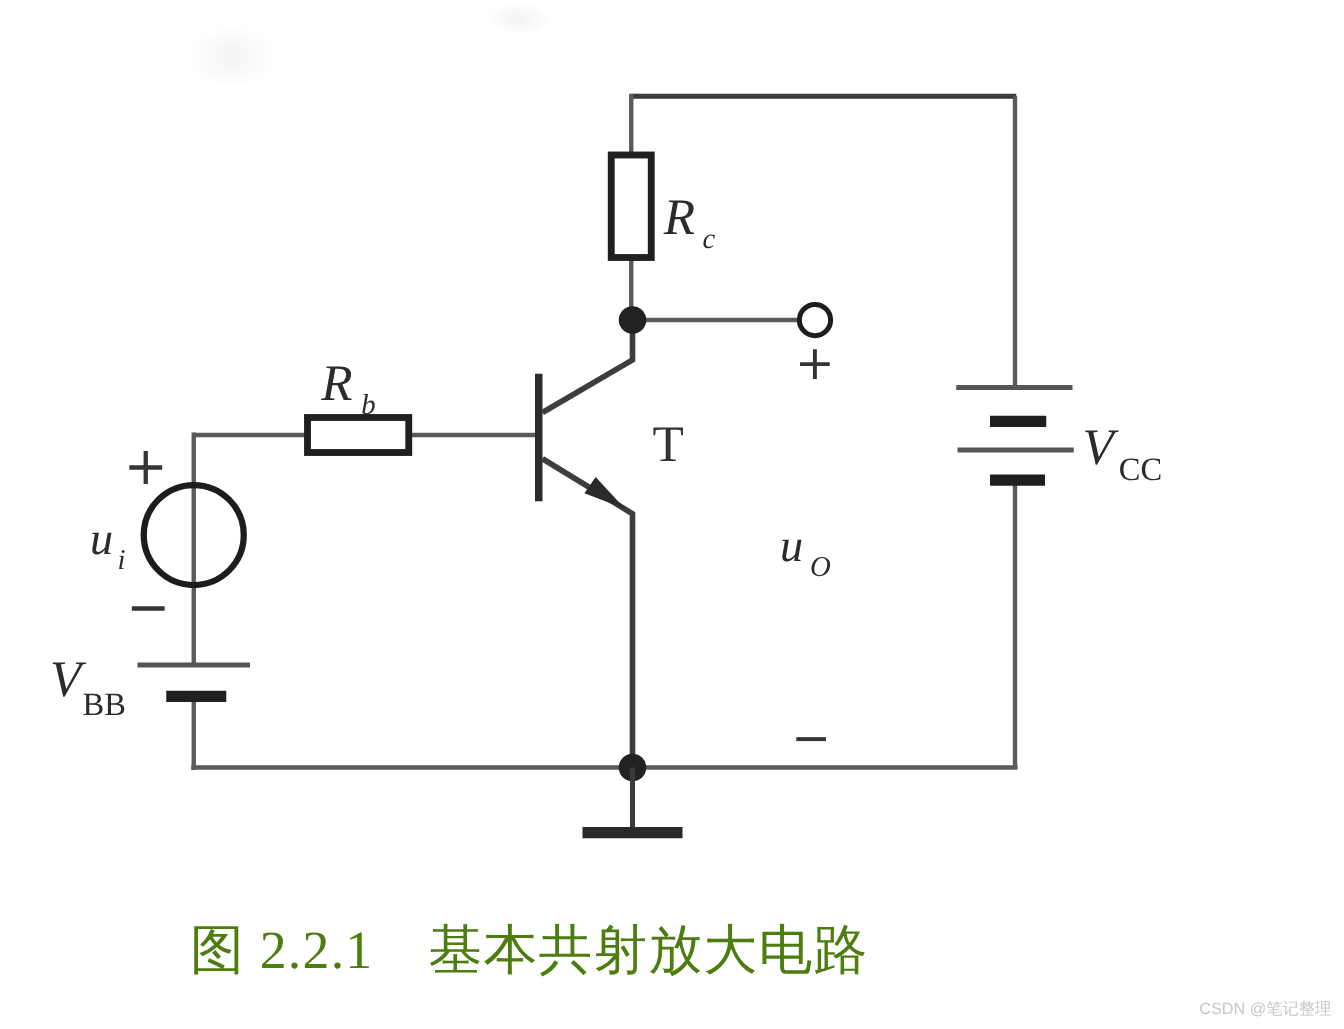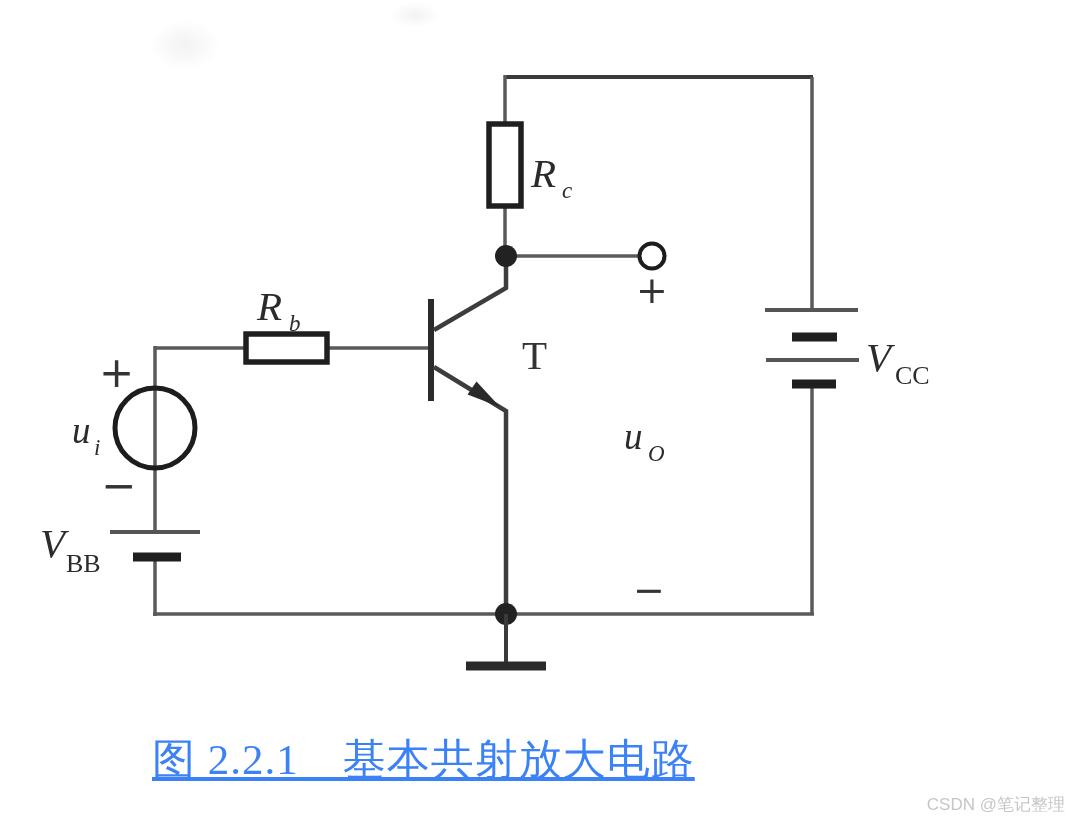--- a/index.html
+++ b/index.html
@@ -41,30 +41,29 @@
   .sign-lg { font: normal 42px "DejaVu Sans", sans-serif; fill: #343434; }
   .sign-md { font: normal 38px "DejaVu Sans", sans-serif; fill: #343434; }
 
   .caption {
     position: absolute;
     left: 152px;
     top: 731px;
     width: 700px;
     font-size: 43px;
     letter-spacing: 1px;
-    color: #3b82f6;
+    color: #4d7c0f;
     font-family: "Liberation Serif", serif;
     white-space: pre;
-    text-decoration: underline;
   }
   .watermark {
     position: absolute;
     right: 10px;
     bottom: 7px;
-    font-size: 17px;
+    font-size: 13px;
     color: #c6c6c6;
     font-family: "Liberation Sans", sans-serif;
     margin-left: 36px;
   }
   .smudge-a {
     position: absolute; left: 150px; top: 20px; width: 70px; height: 50px;
     background: radial-gradient(closest-side, rgba(230,230,230,0.5), rgba(255,255,255,0));
   }
   .smudge-b {
     position: absolute; left: 390px; top: 2px; width: 50px; height: 26px;

